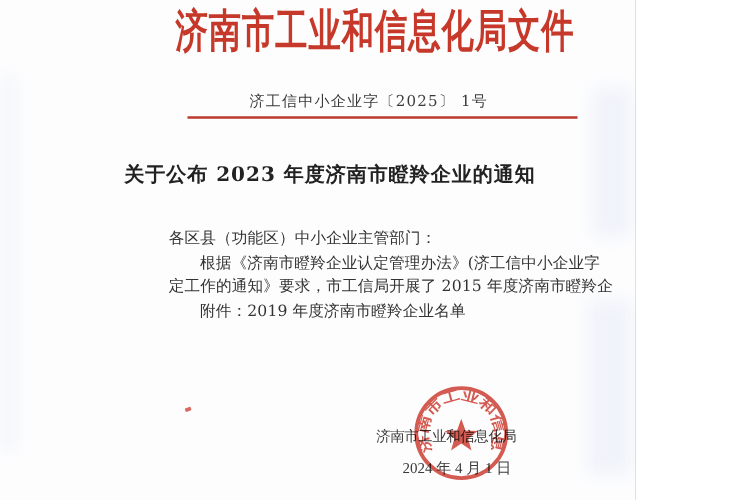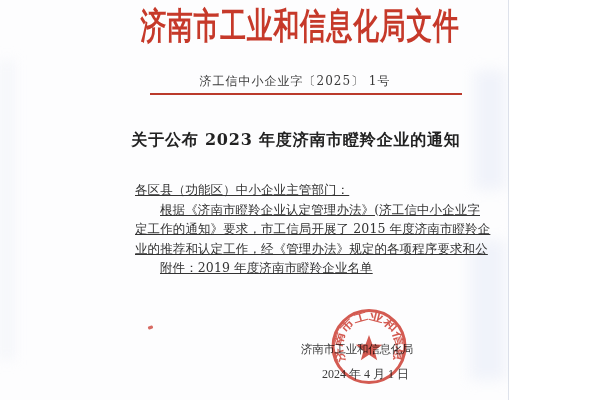--- a/index.html
+++ b/index.html
@@ -27,25 +27,25 @@
   .doc-number{
     position:absolute;top:73px;left:0;width:590px;text-align:center;
     color:#3a3a3a;font-size:12px;letter-spacing:1px;white-space:nowrap;
   }
   .red-line{
     position:absolute;top:93px;left:150px;width:312px;height:2px;
     background:#bb3a2c;
   }
   .doc-title{
     position:absolute;top:130px;left:0;width:528px;text-align:center;
-    color:#222222;font-weight:bold;font-size:16px;letter-spacing:0.8px;white-space:nowrap;margin-left:32px;
+    color:#222222;font-weight:bold;font-size:16px;letter-spacing:0.8px;white-space:nowrap;
   }
   .body-block{
     position:absolute;top:180px;left:135px;width:332px;
-    color:#333333;font-size:12.5px;line-height:19.6px;text-decoration:underline;
+    color:#333333;font-size:12.5px;line-height:19.6px;
   }
   .body-line{white-space:nowrap;letter-spacing:0.1px;}
   .indent{text-indent:25px;}
   .speck{
     position:absolute;left:148px;top:326px;width:5px;height:3px;
     background:rgba(205,70,60,0.8);transform:rotate(-20deg);border-radius:1px;
   }
   .signature{
     position:absolute;top:342px;left:301px;width:130px;
     color:#3a3a3a;font-size:11.5px;letter-spacing:-0.3px;white-space:nowrap;
@@ -75,21 +75,20 @@
   <div class="doc-number">济工信中小企业字〔2025〕 1号</div>
 
   <div class="red-line"></div>
 
   <div class="doc-title">关于公布 2023 年度济南市瞪羚企业的通知</div>
 
   <div class="body-block">
     <div class="body-line">各区县（功能区）中小企业主管部门：</div>
     <div class="body-line indent">根据《济南市瞪羚企业认定管理办法》(济工信中小企业字</div>
     <div class="body-line">定工作的通知》要求，市工信局开展了 2015 年度济南市瞪羚企</div>
-    <div class="body-line">业的推荐和认定工作，经《管理办法》规定的各项程序要求和公</div>
     <div class="body-line indent">附件：2019 年度济南市瞪羚企业名单</div>
   </div>
 
   <div class="speck"></div>
 
   <div class="signature">济南市工业和信息化局</div>
   <div class="sign-date">2024 年 4 月 1 日</div>
 
   <svg class="seal" viewBox="0 0 80 78" xmlns="http://www.w3.org/2000/svg">
     <circle cx="40" cy="38.5" r="36" fill="none" stroke="#d0453a" stroke-width="3"></circle>

